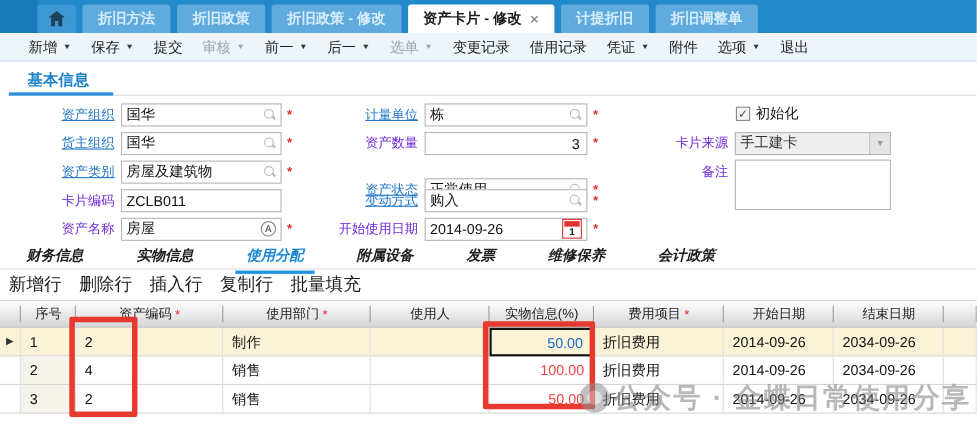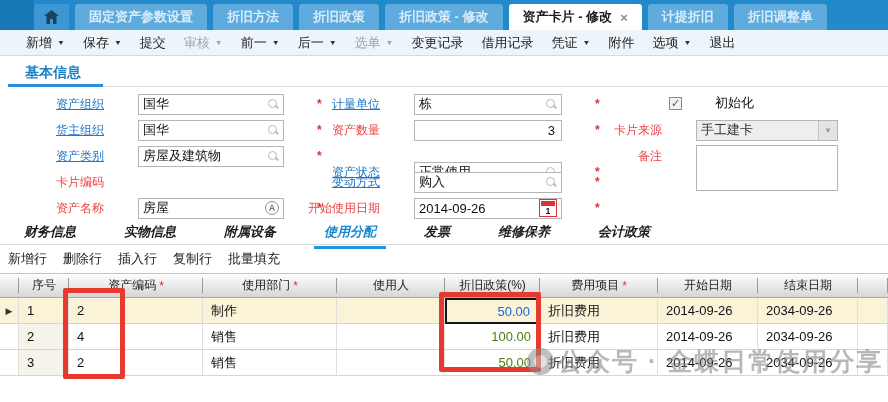--- a/index.html
+++ b/index.html
@@ -24,22 +24,22 @@
   .tbtn .arr{font-size:8px;margin-left:5px;color:#333;transform:scaleY(.85);}
   .tbtn.disabled{color:#9aa6b0;}
   .tbtn.disabled .arr{color:#9aa6b0;}
 
   
   .section-title{position:absolute;left:25px;top:64px;font-size:14px;font-weight:bold;color:#1b82c8;}
   .section-underline-blue{position:absolute;left:8px;top:84px;width:95px;height:3px;background:#2a8ed8;}
   .section-underline-gray{position:absolute;left:103px;top:86px;width:785px;height:1px;background:#d9d9d9;}
 
   
-  .field{position:absolute;height:22px;display:flex;align-items:center;gap:28px;}
-  .flabel{display:inline-block;text-align:right;font-size:12px;color:#ef4444;margin-right:6px;white-space:nowrap;}
+  .field{position:absolute;height:22px;display:flex;align-items:center;}
+  .flabel{display:inline-block;text-align:right;font-size:12px;color:#6d28d9;margin-right:6px;white-space:nowrap;}
   .flabel.link{color:#2077c8;text-decoration:underline;cursor:pointer;}
   .c1 .flabel{width:96px;}
   .c2 .flabel{width:78px;}
   .finput{position:relative;display:inline-flex;align-items:center;height:21px;background:#fff;
           border:1px solid #b5b5b5;box-sizing:border-box;padding:0 4px;font-size:13px;color:#111;}
   .c1 .finput{width:146px;}
   .c2 .finput{width:148px;}
   .fvalue{flex:1;white-space:nowrap;overflow:hidden;}
   .fvalue.num{text-align:right;padding-right:2px;}
   .req{color:#e03131;font-size:12px;margin-left:5px;font-weight:bold;}
@@ -68,37 +68,37 @@
 
   
   .subtabs{position:absolute;left:0;top:219px;width:888px;height:26px;display:flex;align-items:center;
            border-bottom:1px solid #dcdcdc;padding-left:20px;box-sizing:border-box;font-style:italic;}
   .subtab{font-size:13px;font-weight:bold;color:#1d1d1d;margin-right:40px;padding:4px 4px;cursor:pointer;white-space:nowrap;position:relative;}
   .subtab.active{color:#1887d2;}
   .subtab.active::after{content:"";position:absolute;left:-6px;right:-6px;bottom:-4px;height:3px;background:#1e95e0;}
 
   
   .grid-toolbar{position:absolute;left:0;top:247px;width:888px;height:24px;display:flex;align-items:center;padding-left:8px;box-sizing:border-box;}
-  .gbtn{font-size:13px;color:#1c1c1c;margin-right:16px;cursor:pointer;white-space:nowrap;}
+  .gbtn{font-size:16px;color:#1c1c1c;margin-right:16px;cursor:pointer;white-space:nowrap;}
 
   
   .grid{position:absolute;left:0;top:273px;width:888px;border-top:1px solid #c3c3c3;}
   .grow{display:grid;grid-template-columns:19px 50px 134px 134px 108px 95px 118px 100px 100px 1fr;}
   .ghead{height:23px;background:linear-gradient(#fefefe,#d6d6d6);border-bottom:1px solid #a9a9a9;}
   .ghead .gcell{display:flex;align-items:center;justify-content:center;font-size:12px;color:#222;
                 position:relative;white-space:nowrap;}
   .ghead .gcell::after{content:"";position:absolute;right:0;top:4px;bottom:4px;width:1px;background:#9b9b9b;}
   .ghead .gcell .hreq{color:#e03131;margin-left:3px;font-size:12px;}
   .gbody .grow{height:26px;background:#fff;}
   .gbody .gcell{border-right:1px solid #dedede;border-bottom:1px solid #d5d5d5;display:flex;align-items:center;
                 font-size:13px;color:#111;padding:0 8px;box-sizing:border-box;white-space:nowrap;overflow:hidden;}
   .grow.sel .gcell{background:#fbf3d7;}
   .gcell.selcol{justify-content:center;padding:0;font-size:9px;color:#333;}
   .gcell.seq{background:#f6f3ea;}
-  .gcell.rnum{justify-content:flex-end;color:#4d7c0f;}
+  .gcell.rnum{justify-content:flex-end;color:#ef4444;}
   .gcell.editing{background:#fff;border:2px solid #141414;justify-content:flex-end;color:#1769d6;}
 
   
   .redbox{position:absolute;border:5px solid #e8392e;border-radius:2px;pointer-events:none;}
   .redbox1{left:63px;top:288px;width:52px;height:81px;}
   .redbox2{left:439px;top:292px;width:92px;height:70px;}
   .watermark{position:absolute;left:527px;top:345px;display:flex;align-items:center;opacity:.55;pointer-events:none;}
   .wm-logo{width:27px;height:27px;border-radius:50%;background:#8d8d8d;margin-right:4px;position:relative;flex:0 0 27px;}
   .wm-logo::after{content:"";position:absolute;left:7px;top:7px;width:13px;height:13px;border-radius:50%;background:#c9c9c9;}
   .wm-text{font-size:25px;color:#7f7f7f;letter-spacing:2px;white-space:nowrap;font-weight:bold;}
@@ -111,23 +111,20 @@
   <div class="tabbar">
     <div class="tab-spacer"></div>
     <div class="tab home">
       <span>
         <svg width="15" height="14" viewBox="0 0 15 14">
             <path d="M7.5 0 L15 6 H12.5 V14 H9 V9 H6 V14 H2.5 V6 H0 Z" fill="#1c425c"></path>
           </svg>
       </span>
     </div>
     <div class="tab">
-        <span>固定资产参数设置</span>
-      </div>
-    <div class="tab">
         <span>折旧方法</span>
       </div>
     <div class="tab">
         <span>折旧政策</span>
       </div>
     <div class="tab">
         <span>折旧政策 - 修改</span>
       </div>
     <div class="tab active">
       <span>资产卡片 - 修改</span>
@@ -214,20 +211,23 @@
   <div class="field c1" style="left:8px;top:145px;">
     <span class="flabel link">资产类别</span>
     <span class="finput">
         <span class="fvalue">房屋及建筑物</span>
         <span class="search-icon"></span>
       </span>
     <span class="req">*</span>
   </div>
   <div class="field c1" style="left:8px;top:171px;">
     <span class="flabel">卡片编码</span>
+    <span class="finput">
+        <span class="fvalue">ZCLB011</span>
+      </span>
   </div>
   <div class="field c1" style="left:8px;top:197px;">
     <span class="flabel">资产名称</span>
     <span class="finput">
         <span class="fvalue">房屋</span>
         <span class="circle-a-icon">A</span>
       </span>
     <span class="req">*</span>
   </div>
 
@@ -290,22 +290,22 @@
     </div>
   </div>
   <div class="field" style="left:598px;top:145px;align-items:flex-start;height:48px;">
     <span class="flabel" style="width:64px;margin-top:3px;">备注</span>
     <div class="remark-box"></div>
   </div>
 
   <div class="subtabs">
     <div class="subtab">财务信息</div>
     <div class="subtab">实物信息</div>
+    <div class="subtab active">使用分配</div>
     <div class="subtab">附属设备</div>
-    <div class="subtab active">使用分配</div>
     <div class="subtab">发票</div>
     <div class="subtab">维修保养</div>
     <div class="subtab">会计政策</div>
   </div>
 
   <div class="grid-toolbar">
     <div class="gbtn">新增行</div>
     <div class="gbtn">删除行</div>
     <div class="gbtn">插入行</div>
     <div class="gbtn">复制行</div>
@@ -323,21 +323,21 @@
           <span class="hreq">*</span>
         </div>
       <div class="gcell">
           <span>使用部门</span>
           <span class="hreq">*</span>
         </div>
       <div class="gcell">
           <span>使用人</span>
         </div>
       <div class="gcell">
-          <span>折旧政策(%)</span>
+          <span>实物信息(%)</span>
         </div>
       <div class="gcell">
           <span>费用项目</span>
           <span class="hreq">*</span>
         </div>
       <div class="gcell">
           <span>开始日期</span>
         </div>
       <div class="gcell">
           <span>结束日期</span>

